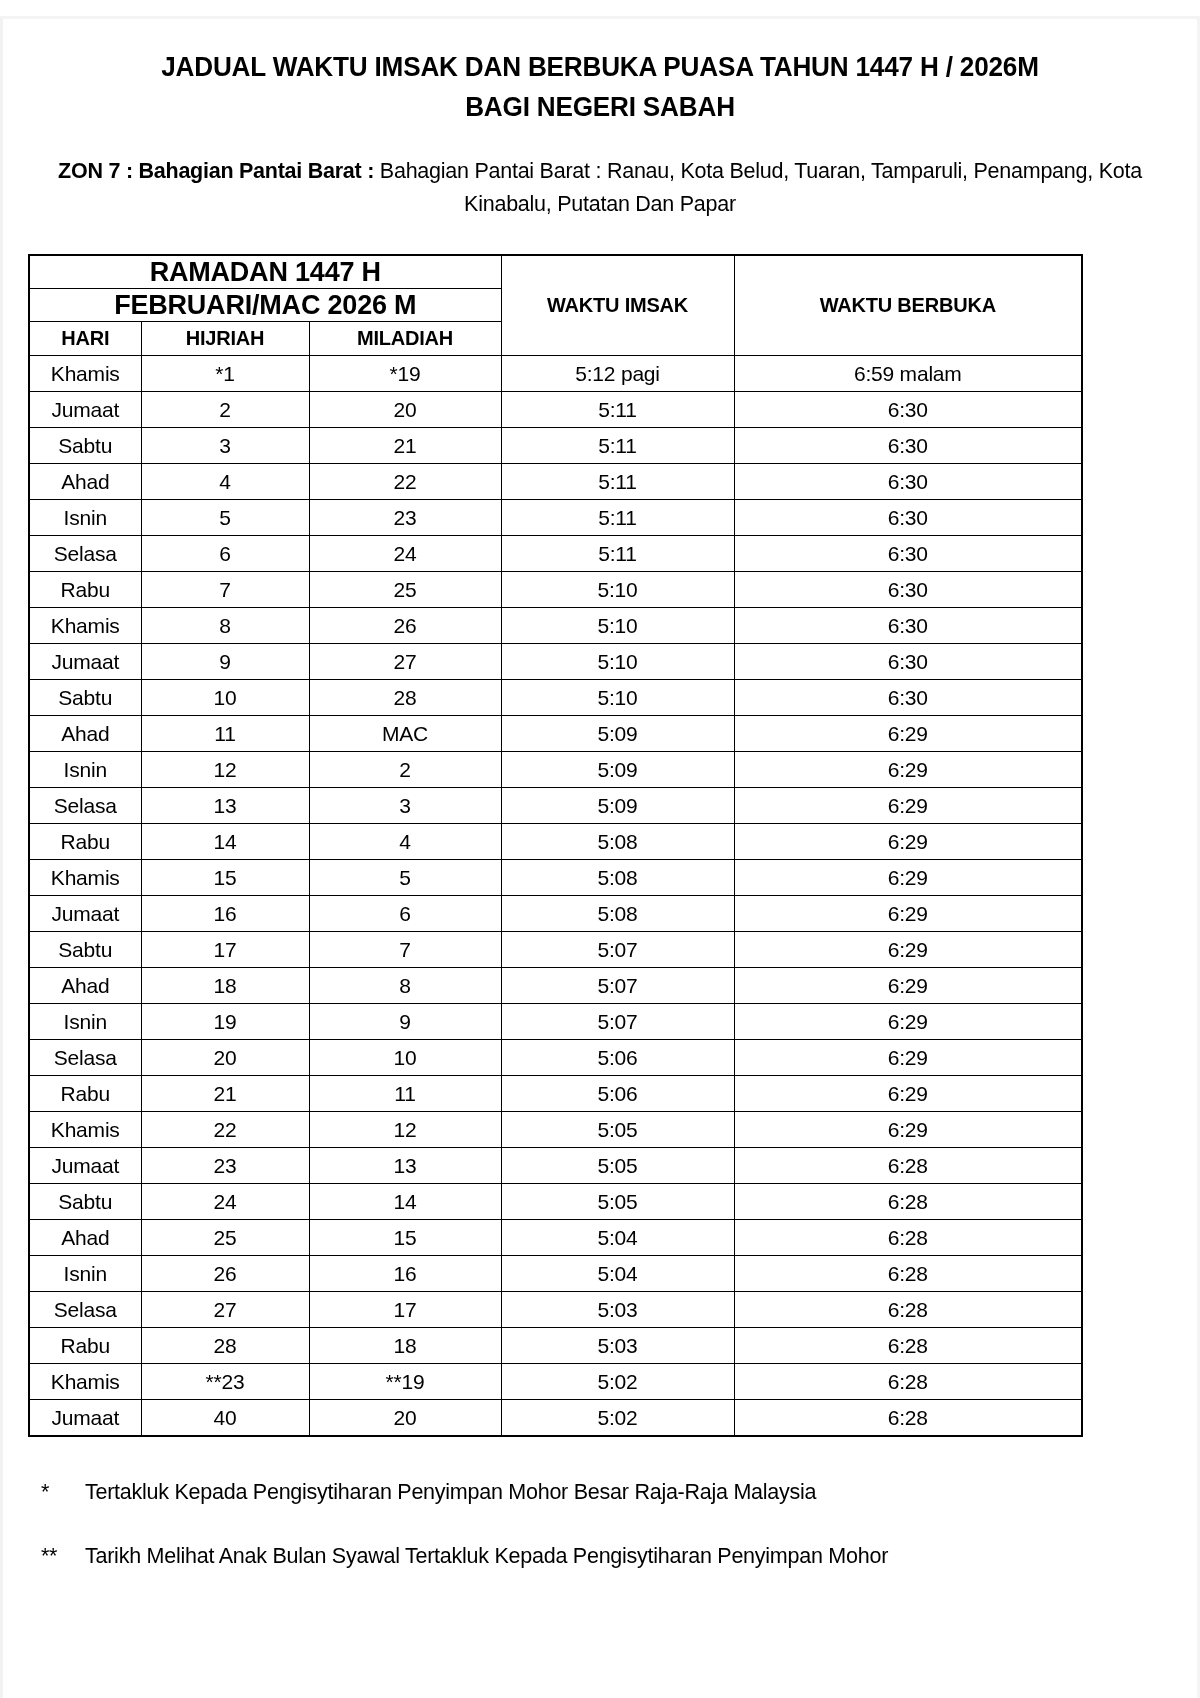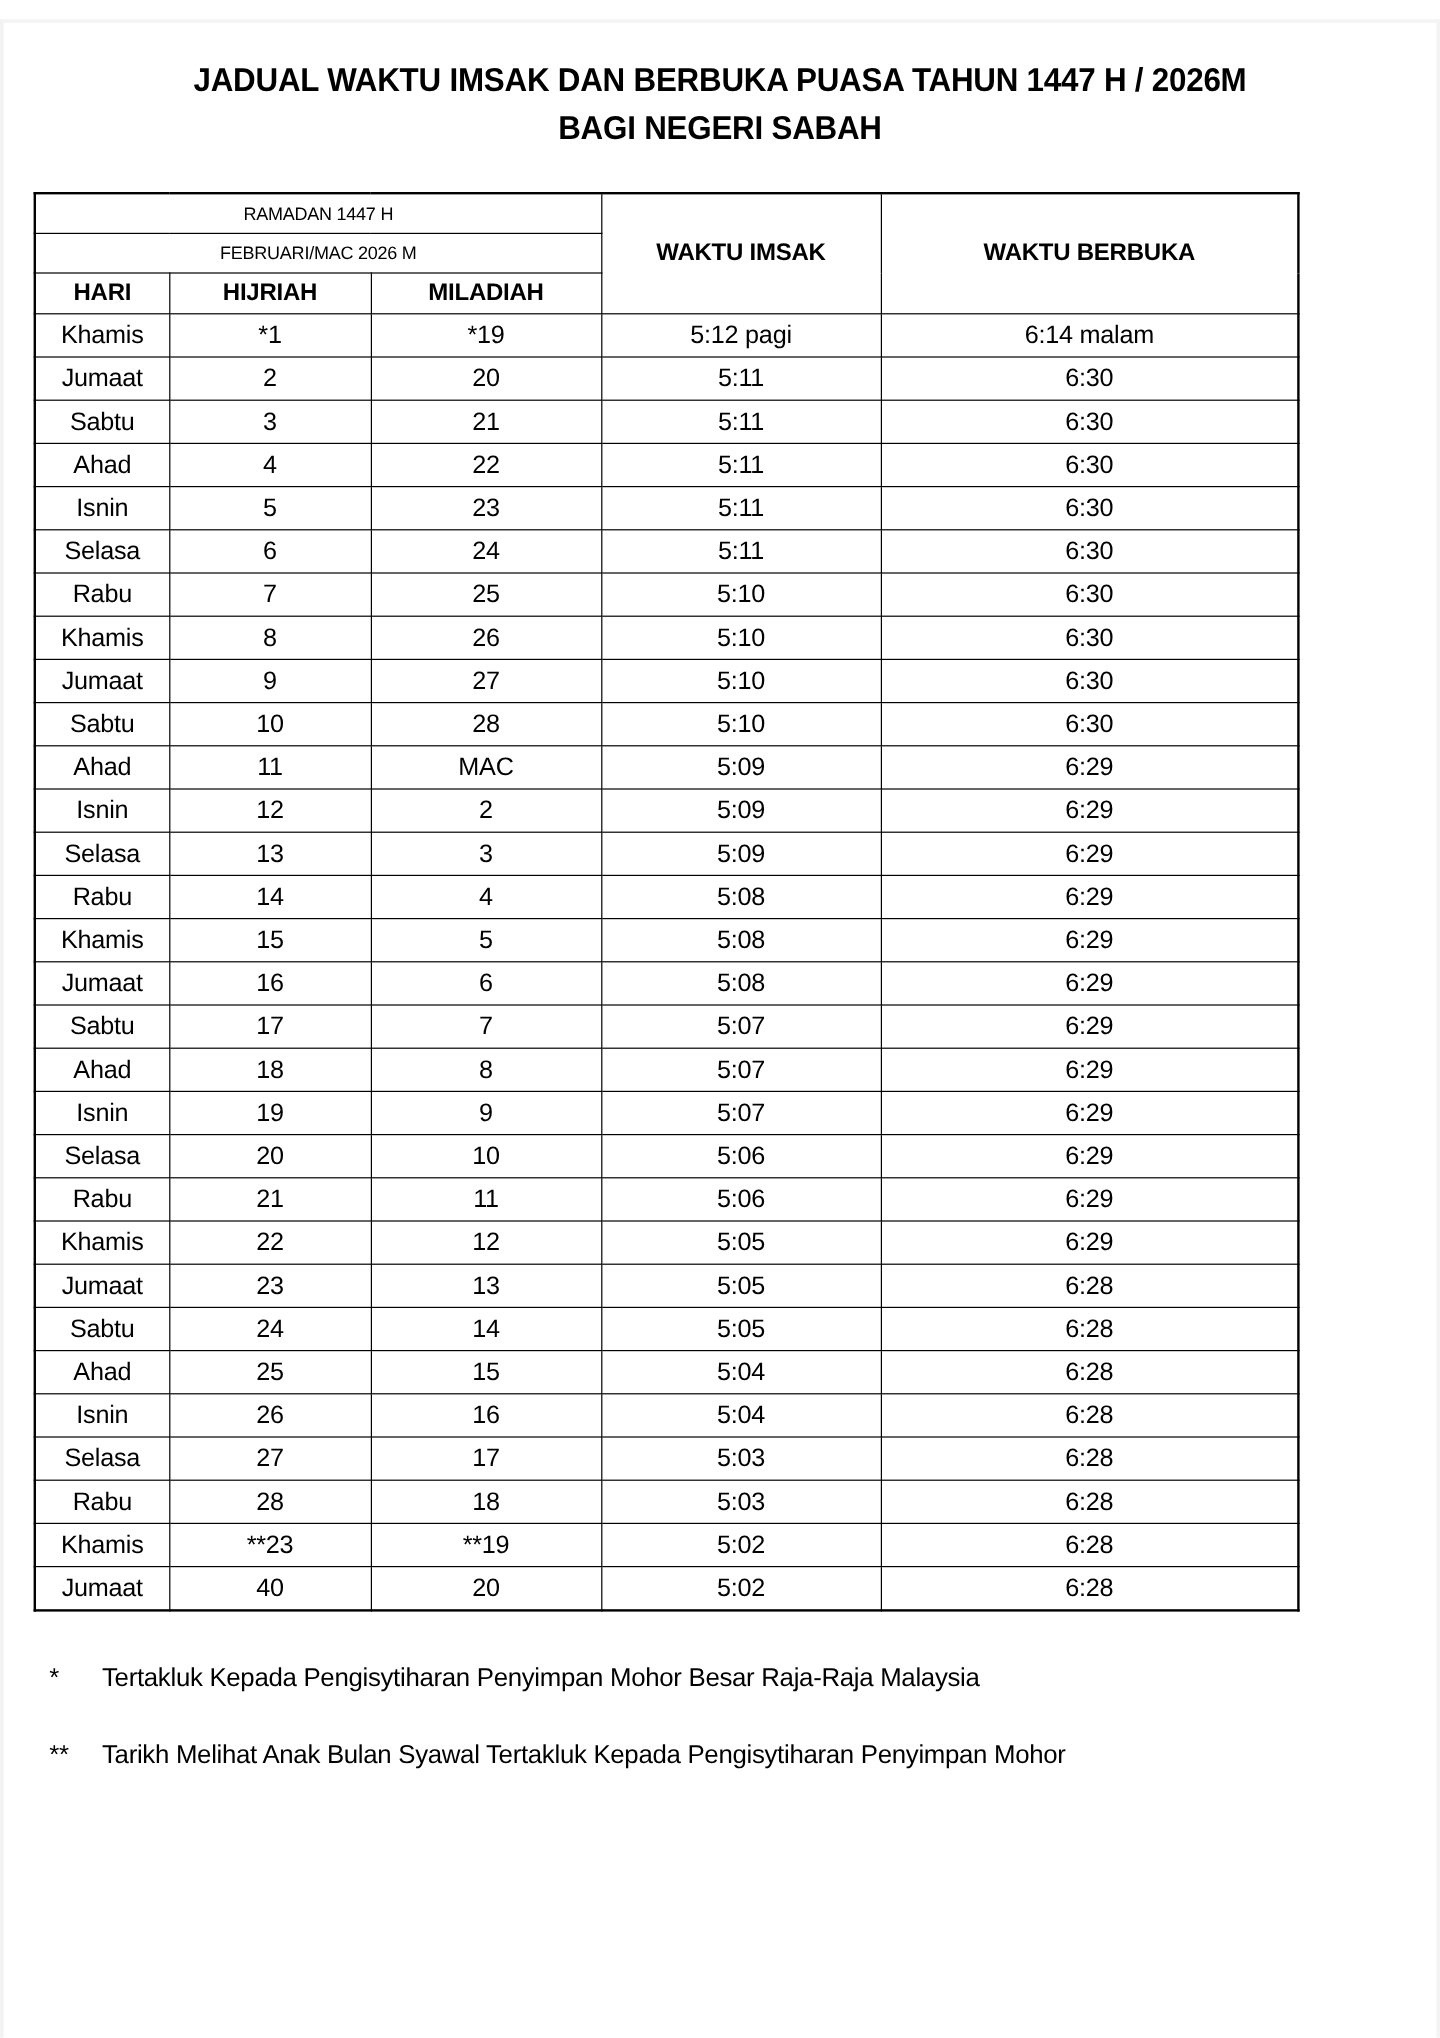--- a/index.html
+++ b/index.html
@@ -72,22 +72,22 @@
   table.sched col.c-berbuka   { width: 348px; }
 
   table.sched th, table.sched td {
     border: 1.6px solid #000;
     text-align: center;
     vertical-align: middle;
     padding: 0;
   }
 
   .hdr-top, .hdr-mid {
-    font-weight: normal;
-    font-size: 15px;
+    font-weight: bold;
+    font-size: 27px;
     height: 32px;
     letter-spacing: -0.2px;
   }
   .hdr-sub {
     font-weight: bold;
     font-size: 20px;
     height: 33px;
     letter-spacing: -0.2px;
   }
   .hdr-big {
@@ -127,20 +127,23 @@
 </head>
 <body>
 
 <div class="page">
 
   <div class="title-block">
     <div class="title-line">JADUAL WAKTU IMSAK DAN BERBUKA PUASA TAHUN 1447 H / 2026M</div>
     <div class="title-line">BAGI  NEGERI SABAH</div>
   </div>
 
+  <div class="zone-block">
+    <span class="zone-strong">ZON 7 : Bahagian Pantai Barat :</span><span>&nbsp;</span><span>Bahagian Pantai Barat : Ranau, Kota Belud, Tuaran, Tamparuli, Penampang, Kota Kinabalu, Putatan Dan Papar</span>
+  </div>
 
   <div class="table-wrap">
     <table class="sched">
       <colgroup>
         <col class="c-hari">
           <col class="c-hijriah">
           <col class="c-miladiah">
           <col class="c-imsak">
           <col class="c-berbuka">
       </colgroup>
@@ -158,21 +161,21 @@
           <th class="hdr-sub">HIJRIAH</th>
           <th class="hdr-sub">MILADIAH</th>
         </tr>
       </thead>
       <tbody id="sched-body">
           <tr>
             <td class="cell">Khamis</td>
             <td class="cell">*1</td>
             <td class="cell">*19</td>
             <td class="cell">5:12 pagi</td>
-            <td class="cell">6:14 malam</td>
+            <td class="cell">6:59 malam</td>
           </tr>
           <tr>
             <td class="cell">Jumaat</td>
             <td class="cell">2</td>
             <td class="cell">20</td>
             <td class="cell">5:11</td>
             <td class="cell">6:30</td>
           </tr>
           <tr>
             <td class="cell">Sabtu</td>

